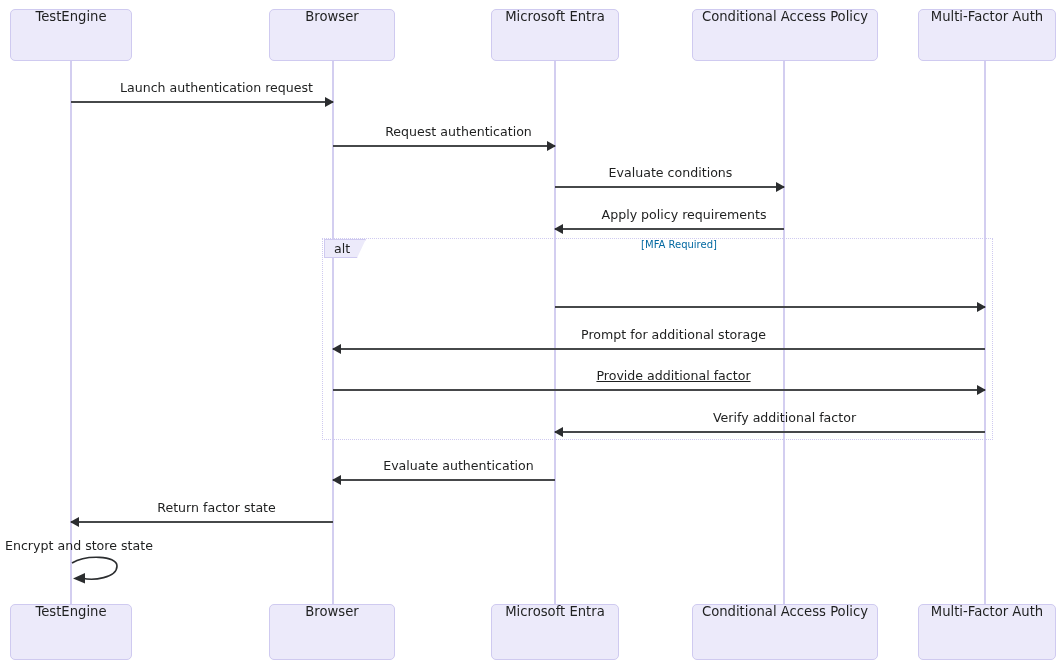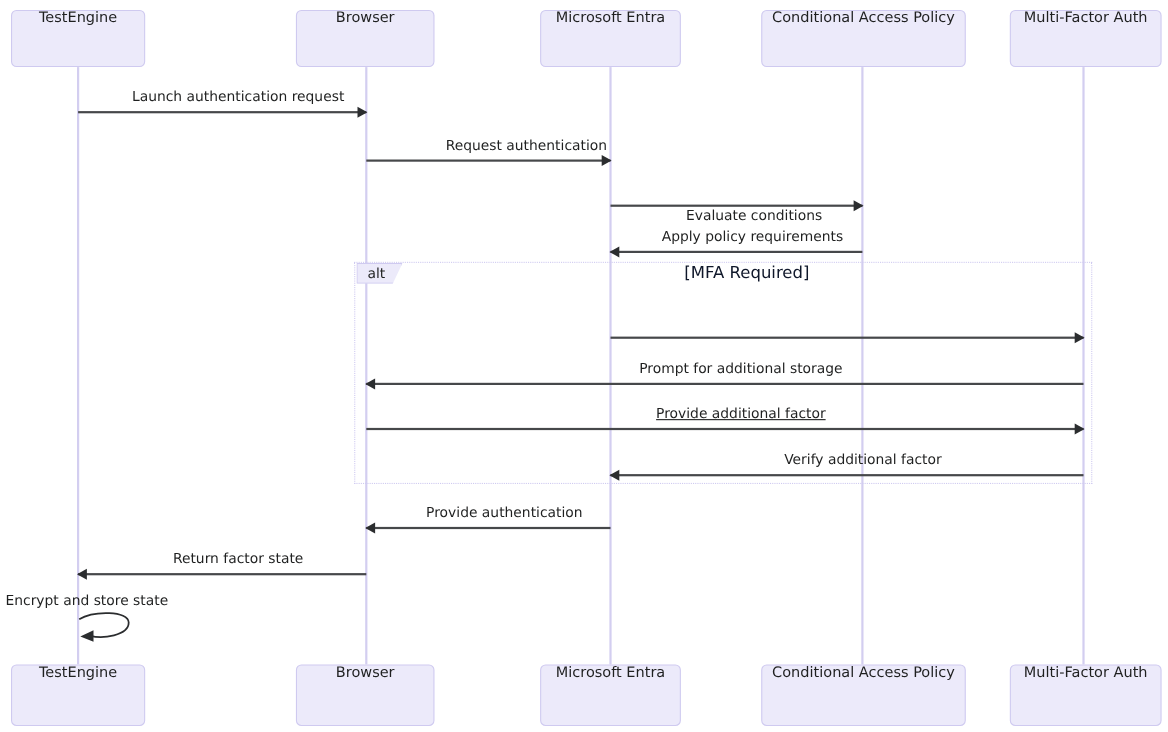--- a/index.html
+++ b/index.html
@@ -50,22 +50,22 @@
     height:19px;
     padding:0 11px 0 9px;
     display:flex;align-items:center;
     font-size:12.6px;
     color:#1f2020;
     z-index:5;
     clip-path:polygon(0 0,100% 0,calc(100% - 9px) 100%,0 100%);
   }
   .alt-cond{
     position:absolute;
-    font-size:15px;
-    color:#0f172a;
+    font-size:10px;
+    color:#0369a1;
     white-space:nowrap;
     transform:translateX(-50%);
     z-index:4;
   }
 
   
   .msg{position:absolute;height:0;z-index:3;}
   .msg .line{
     position:absolute;left:0;top:0;
     height:1.7px;width:100%;
@@ -116,26 +116,26 @@
     <div class="alt-cond" style="left: 679px; top: 239px;">[MFA Required]</div>
     <div class="msg right" style="left: 71px; top: 101px; width: 262px;">
       <div class="line"></div>
       <div class="head"></div>
     </div>
     <div class="msg-label" style="left: 202px; top: 80px;">Launch authentication request</div>
     <div class="msg right" style="left: 333px; top: 145px; width: 222px;">
       <div class="line"></div>
       <div class="head"></div>
     </div>
-    <div class="msg-label" style="left: 464px; top: 124px;">Request authentication</div>
+    <div class="msg-label" style="left: 444px; top: 124px;">Request authentication</div>
     <div class="msg right" style="left: 555px; top: 186px; width: 229px;">
       <div class="line"></div>
       <div class="head"></div>
     </div>
-    <div class="msg-label" style="left: 671px; top: 165px; margin-top: 23px;">Evaluate conditions</div>
+    <div class="msg-label" style="left: 656px; top: 165px;">Evaluate conditions</div>
     <div class="msg left" style="left: 555px; top: 228px; width: 229px;">
       <div class="line"></div>
       <div class="head"></div>
     </div>
     <div class="msg-label" style="left: 669.5px; top: 207px;">Apply policy requirements</div>
     <div class="msg right" style="left: 555px; top: 306px; width: 430px;">
       <div class="line"></div>
       <div class="head"></div>
     </div>
     <div class="msg left" style="left: 333px; top: 348px; width: 652px;">
@@ -150,21 +150,21 @@
     <div class="msg-label" style="left: 659px; top: 368px; text-decoration: underline;">Provide additional factor</div>
     <div class="msg left" style="left: 555px; top: 431px; width: 430px;">
       <div class="line"></div>
       <div class="head"></div>
     </div>
     <div class="msg-label" style="left: 770px; top: 410px;">Verify additional factor</div>
     <div class="msg left" style="left: 333px; top: 479px; width: 222px;">
       <div class="line"></div>
       <div class="head"></div>
     </div>
-    <div class="msg-label" style="left: 444px; top: 458px;">Provide authentication</div>
+    <div class="msg-label" style="left: 444px; top: 458px;">Evaluate authentication</div>
     <div class="msg left" style="left: 71px; top: 521px; width: 262px;">
       <div class="line"></div>
       <div class="head"></div>
     </div>
     <div class="msg-label" style="left: 202px; top: 500px;">Return factor state</div>
     <div class="self-label" style="left: 5px; top: 538px;">Encrypt and store state</div>
     <div class="selfloop" style="left: 71px; top: 556px;">
       <svg width="60" height="32" viewBox="0 0 60 32">
         <path d="M1,7 C14,-1 46,-1 46,10 C46,22 22,25 11,22" fill="none" stroke="#2b2d2f" stroke-width="1.6"></path>
         <path d="M14,17 L2,22.6 L14,27.5 Z" fill="#2b2d2f"></path>

